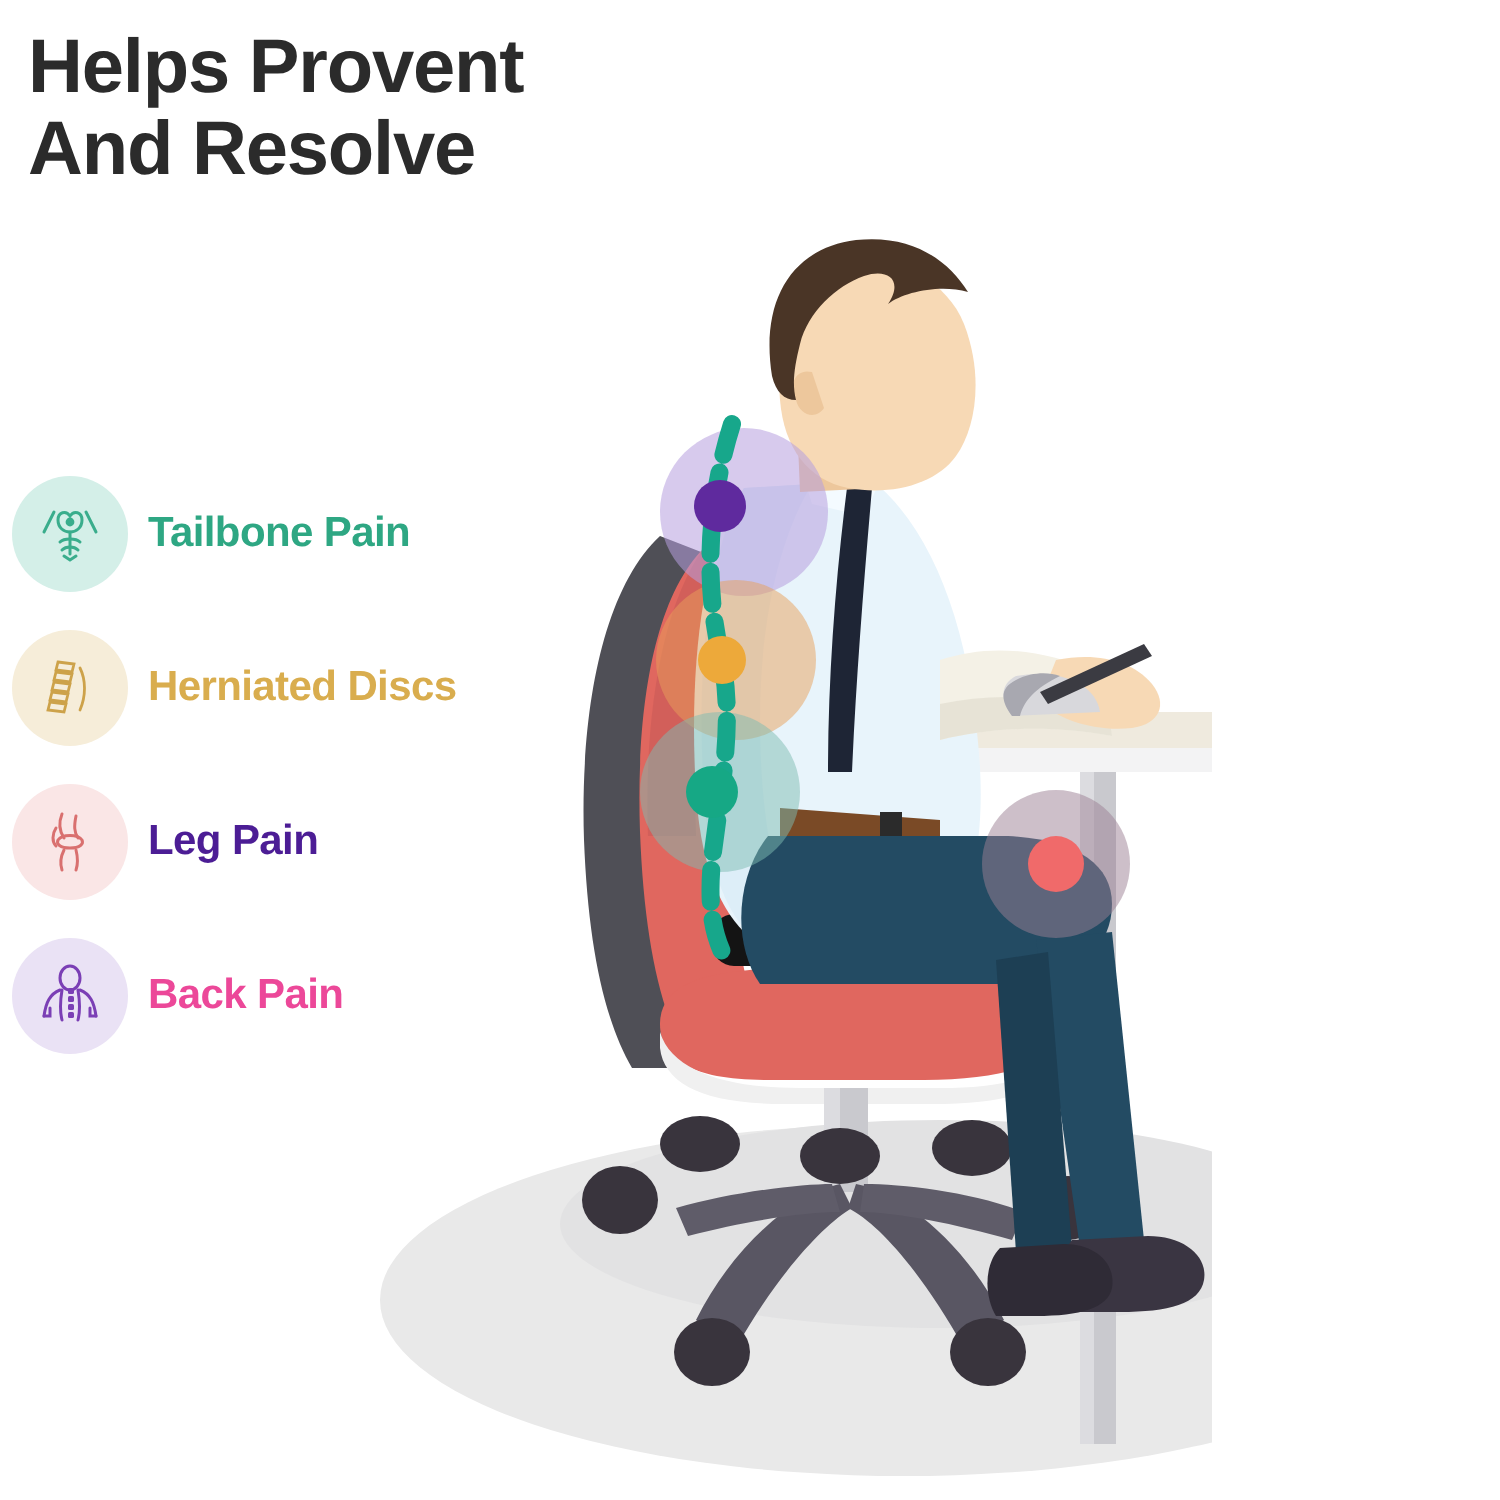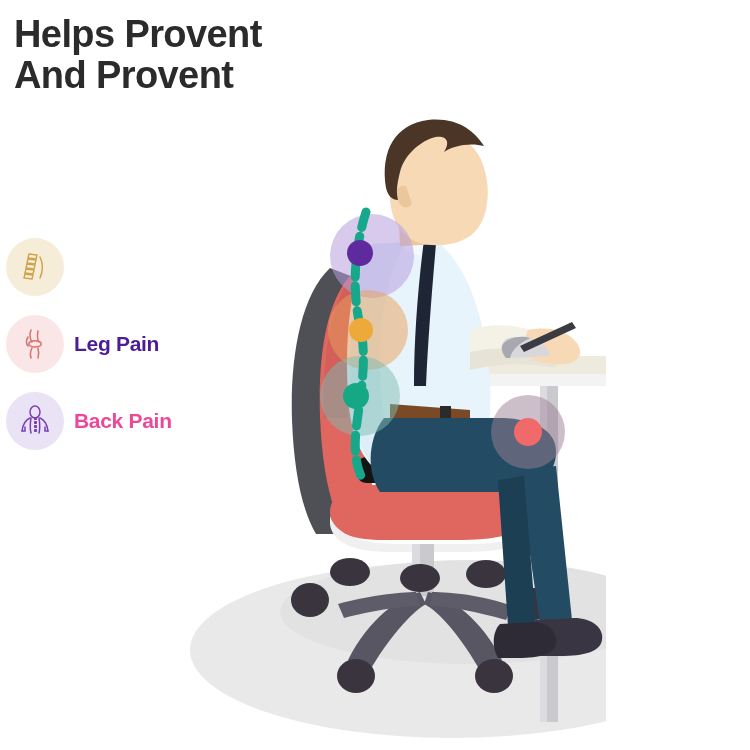--- a/index.html
+++ b/index.html
@@ -218,39 +218,58 @@
 
       <circle cx="360" cy="253" r="13" fill="#5f2a9e"></circle>
       <circle cx="361" cy="330" r="12" fill="#eda93a"></circle>
       <circle cx="356" cy="396" r="13" fill="#16a885"></circle>
       <circle cx="528" cy="432" r="14" fill="#f06a6a"></circle>
     </g>
   </svg>
 
   <div id="title-block">
     <div class="title-line">Helps Provent</div>
-    <div class="title-line">And Provent</div>
+    <div class="title-line">And Resolve</div>
   </div>
 
   <div id="legend">
 
+    <div class="legend-item">
+      <div class="legend-badge" style="background:#d4efe8">
+        <svg width="36" height="36" viewBox="0 0 36 36">
+          <g fill="none" stroke="#3aad8c" stroke-width="1.5" stroke-linecap="round">
+            <path d="M10 7 L5 17"></path>
+            <path d="M26 7 L31 17"></path>
+            <path d="M12 11 C12 7 16 6 18 9 C20 6 24 7 24 11
+                     C24 15 21 17 18 17 C15 17 12 15 12 11 Z"></path>
+            <path d="M18 17 L18 28"></path>
+            <path d="M13 22 C15 20 21 20 23 22"></path>
+            <path d="M14 26 C16 24 20 24 22 26"></path>
+            <path d="M15 29 L18 31 L21 29"></path>
+          </g>
+          <circle cx="18" cy="12" r="2.2" fill="#3aad8c"></circle>
+        </svg>
+      </div>
+      <div class="legend-label" style="color:#2ea783">Tailbone Pain</div>
+    </div>
 
     <div class="legend-item">
       <div class="legend-badge" style="background:#f6edd9">
         <svg width="36" height="36" viewBox="0 0 36 36">
           <g fill="none" stroke="#cda24a" stroke-width="1.4" stroke-linecap="round">
             <path d="M12 5 L20 6 L19 10 L11 9 Z"></path>
             <path d="M11 10 L19 11 L18 15 L10 14 Z"></path>
             <path d="M10 15 L18 16 L17 20 L9 19 Z"></path>
             <path d="M9 20 L17 21 L16 25 L8 24 Z"></path>
             <path d="M8 25 L16 26 L15 30 L7 29 Z"></path>
             <path d="M23 8 C26 14 26 22 23 29"></path>
           </g>
         </svg>
       </div>
+      <div class="legend-label" style="color:#d9ad4e">Herniated Discs</div>
     </div>
 
     <div class="legend-item">
       <div class="legend-badge" style="background:#fae6e6">
         <svg width="36" height="36" viewBox="0 0 36 36">
           <g fill="none" stroke="#d9706f" stroke-width="1.5" stroke-linecap="round">
             <path d="M14 4 C12 9 13 13 15 16"></path>
             <path d="M21 5 C20 10 20 13 22 16"></path>
             <path d="M12 17 C14 14 22 14 24 17 C25 19 23 21 18 21 C13 21 11 19 12 17 Z"></path>
             <path d="M15 22 C13 26 13 29 14 32"></path>

